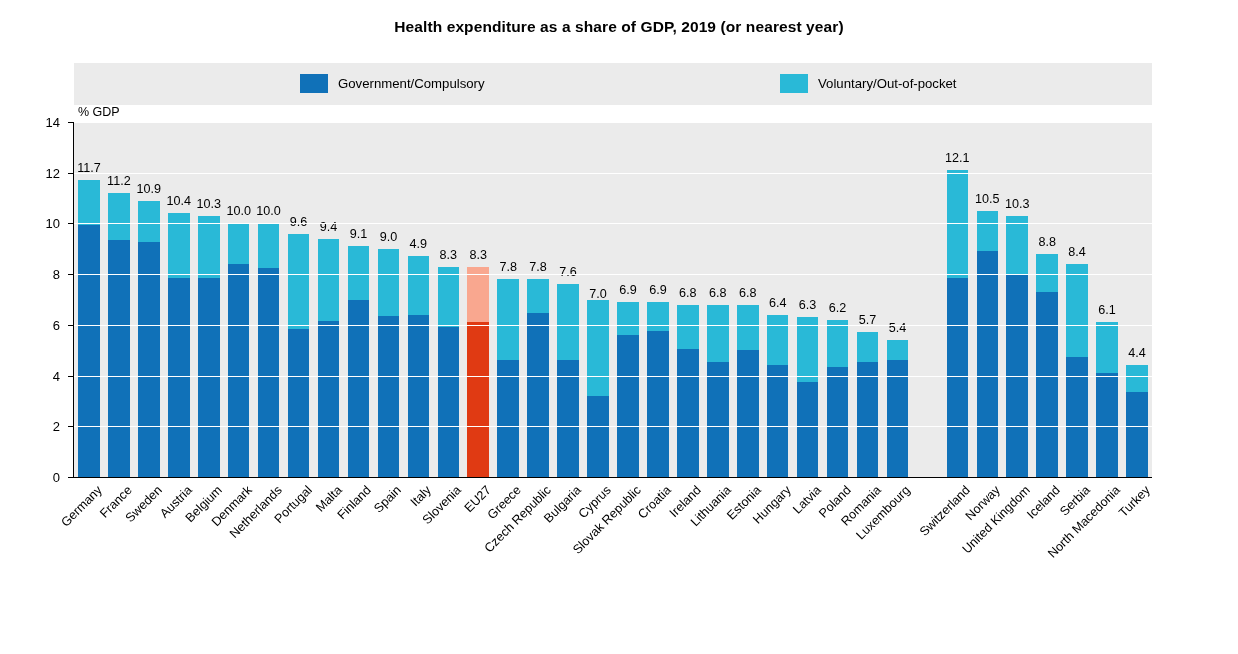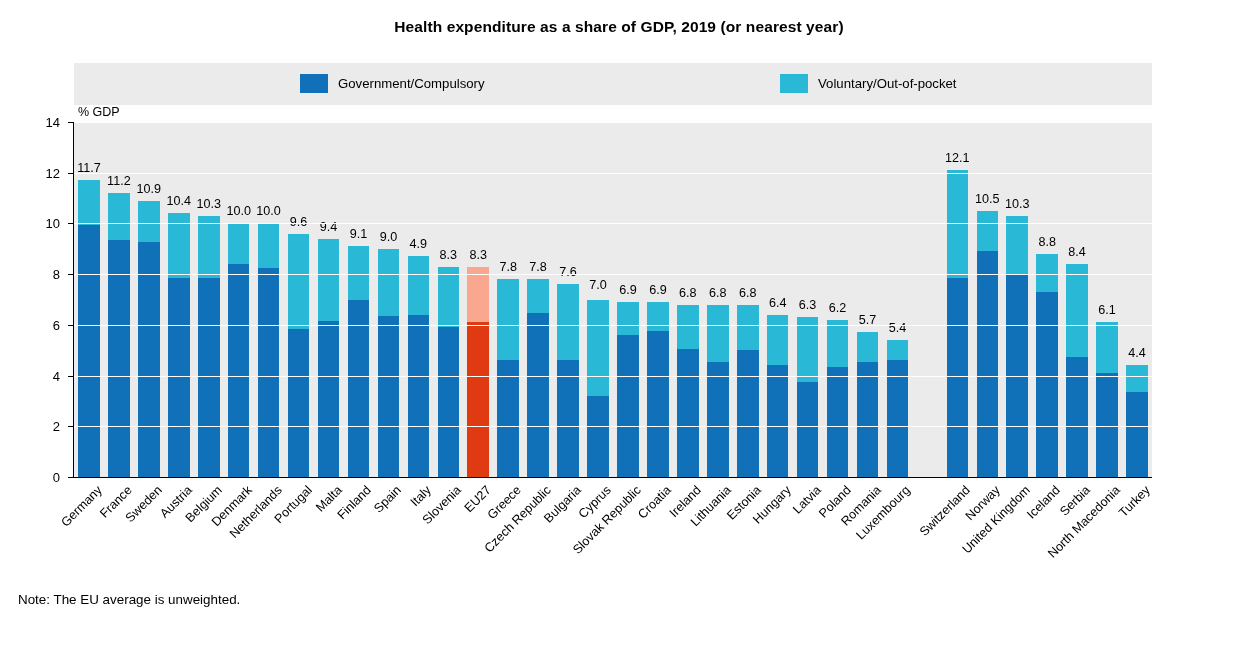--- a/index.html
+++ b/index.html
@@ -240,21 +240,21 @@
         <div class="bar-label" style="left: 464.139px; top: 138.214px;">7.8</div>
         <div class="bar-group" style="left: 483.303px; width: 21.56px; height: 192.714px;">
           <div class="seg-gov" style="height: 116.643px;"></div>
           <div class="seg-vol" style="height: 76.0714px; bottom: 116.643px;"></div>
         </div>
         <div class="bar-label" style="left: 494.083px; top: 143.286px;">7.6</div>
         <div class="bar-group" style="left: 513.248px; width: 21.56px; height: 177.5px;">
           <div class="seg-gov" style="height: 81.1429px;"></div>
           <div class="seg-vol" style="height: 96.3571px; bottom: 81.1429px;"></div>
         </div>
-        <div class="bar-label" style="left: 524.028px; top: 156px;">7.0</div>
+        <div class="bar-label" style="left: 524.028px; top: 165px;">7.0</div>
         <div class="bar-group" style="left: 543.192px; width: 21.56px; height: 174.964px;">
           <div class="seg-gov" style="height: 142px;"></div>
           <div class="seg-vol" style="height: 32.9643px; bottom: 142px;"></div>
         </div>
         <div class="bar-label" style="left: 553.972px; top: 161.036px;">6.9</div>
         <div class="bar-group" style="left: 573.137px; width: 21.56px; height: 174.964px;">
           <div class="seg-gov" style="height: 145.804px;"></div>
           <div class="seg-vol" style="height: 29.1607px; bottom: 145.804px;"></div>
         </div>
         <div class="bar-label" style="left: 583.917px; top: 161.036px;">6.9</div>
@@ -393,14 +393,13 @@
       <div class="cat-label" style="left: 903.472px; top: 483px; transform: translateX(-100%) rotate(-45deg); transform-origin: right top;">Luxembourg</div>
       <div class="cat-label" style="left: 963.361px; top: 483px; transform: translateX(-100%) rotate(-45deg); transform-origin: right top;">Switzerland</div>
       <div class="cat-label" style="left: 993.306px; top: 483px; transform: translateX(-100%) rotate(-45deg); transform-origin: right top;">Norway</div>
       <div class="cat-label" style="left: 1023.25px; top: 483px; transform: translateX(-100%) rotate(-45deg); transform-origin: right top;">United Kingdom</div>
       <div class="cat-label" style="left: 1053.19px; top: 483px; transform: translateX(-100%) rotate(-45deg); transform-origin: right top;">Iceland</div>
       <div class="cat-label" style="left: 1083.14px; top: 483px; transform: translateX(-100%) rotate(-45deg); transform-origin: right top;">Serbia</div>
       <div class="cat-label" style="left: 1113.08px; top: 483px; transform: translateX(-100%) rotate(-45deg); transform-origin: right top;">North Macedonia</div>
       <div class="cat-label" style="left: 1143.03px; top: 483px; transform: translateX(-100%) rotate(-45deg); transform-origin: right top;">Turkey</div>
     </div>
 
-  <div class="note" id="note-line">Note: The EU average is unweighted.</div>
 </div>
 
 </body></html>

